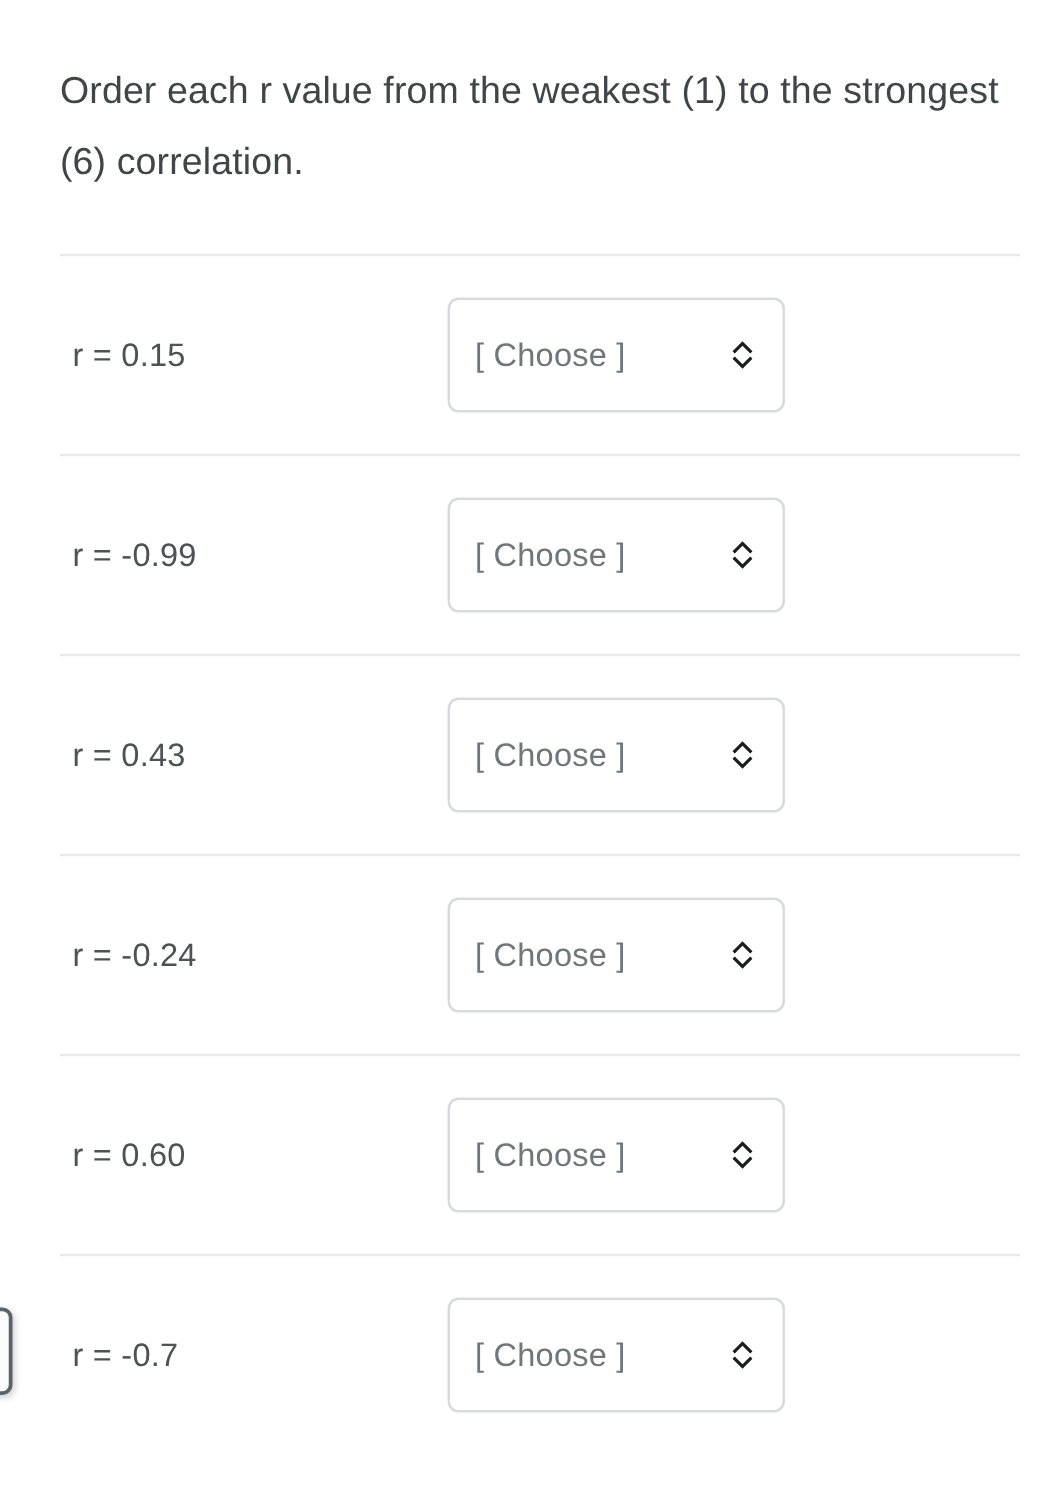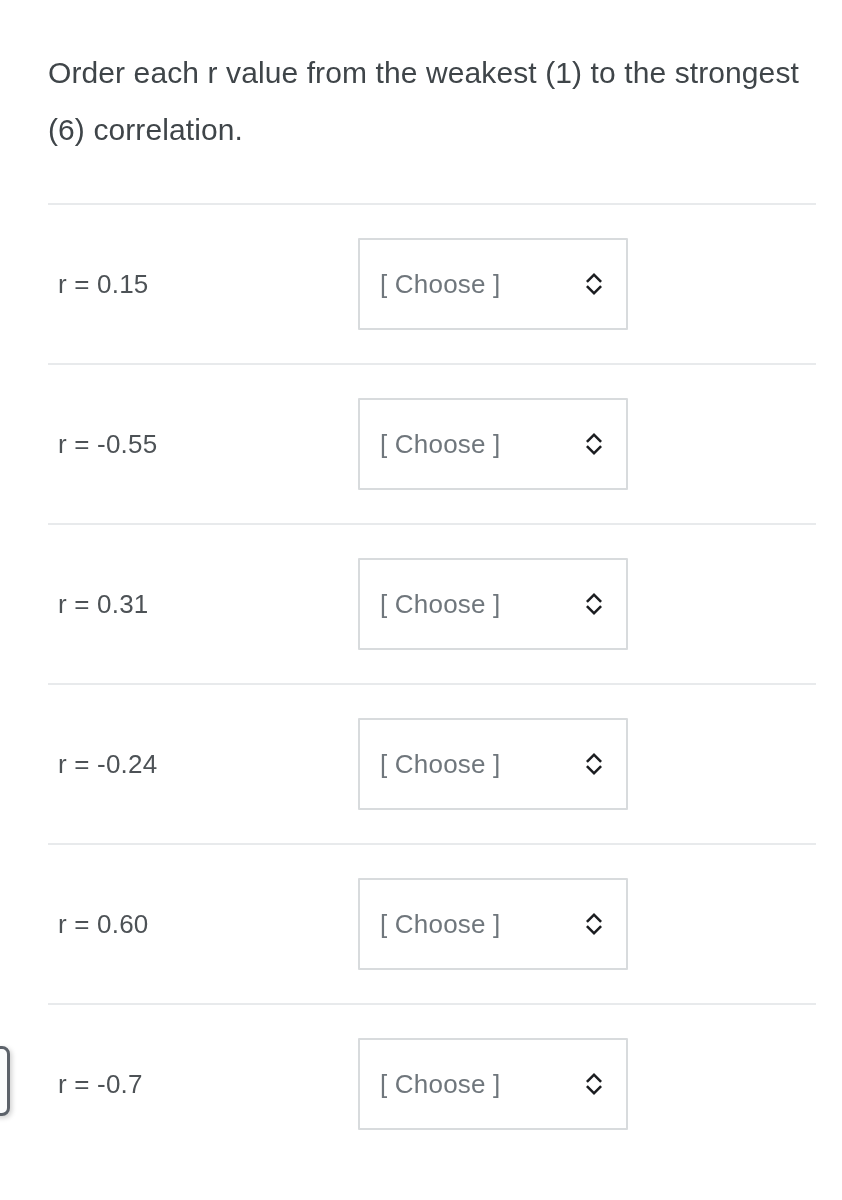--- a/index.html
+++ b/index.html
@@ -69,21 +69,21 @@
   .choose {
     position: absolute;
     left: 310px;
     top: 50%;
     transform: translateY(-50%);
     width: 270px;
     height: 92px;
     box-sizing: border-box;
     background: #ffffff;
     border: 2px solid #d8dbdd;
-    border-radius: 1px;
+    border-radius: 9px;
     display: flex;
     align-items: center;
     justify-content: space-between;
     padding: 0 22px 0 20px;
   }
   .choose-label {
     font-size: 26px;
     color: #6f767c;
     white-space: nowrap;
     letter-spacing: 0.2px;
@@ -123,32 +123,32 @@
       <div class="choose">
         <span class="choose-label">[ Choose ]</span>
         <svg class="choose-arrow" viewBox="0 0 20 26">
           <path d="M10 2 L18 10 L16.2 11.8 L10 5.6 L3.8 11.8 L2 10 Z" fill="#1b1d20"></path>
           <path d="M10 24 L2 16 L3.8 14.2 L10 20.4 L16.2 14.2 L18 16 Z" fill="#1b1d20"></path>
         </svg>
       </div>
     </div>
 
     <div class="qrow">
-      <div class="rlabel">r = -0.55</div>
+      <div class="rlabel">r = -0.99</div>
       <div class="choose">
         <span class="choose-label">[ Choose ]</span>
         <svg class="choose-arrow" viewBox="0 0 20 26">
           <path d="M10 2 L18 10 L16.2 11.8 L10 5.6 L3.8 11.8 L2 10 Z" fill="#1b1d20"></path>
           <path d="M10 24 L2 16 L3.8 14.2 L10 20.4 L16.2 14.2 L18 16 Z" fill="#1b1d20"></path>
         </svg>
       </div>
     </div>
 
     <div class="qrow">
-      <div class="rlabel">r = 0.31</div>
+      <div class="rlabel">r = 0.43</div>
       <div class="choose">
         <span class="choose-label">[ Choose ]</span>
         <svg class="choose-arrow" viewBox="0 0 20 26">
           <path d="M10 2 L18 10 L16.2 11.8 L10 5.6 L3.8 11.8 L2 10 Z" fill="#1b1d20"></path>
           <path d="M10 24 L2 16 L3.8 14.2 L10 20.4 L16.2 14.2 L18 16 Z" fill="#1b1d20"></path>
         </svg>
       </div>
     </div>
 
     <div class="qrow">

